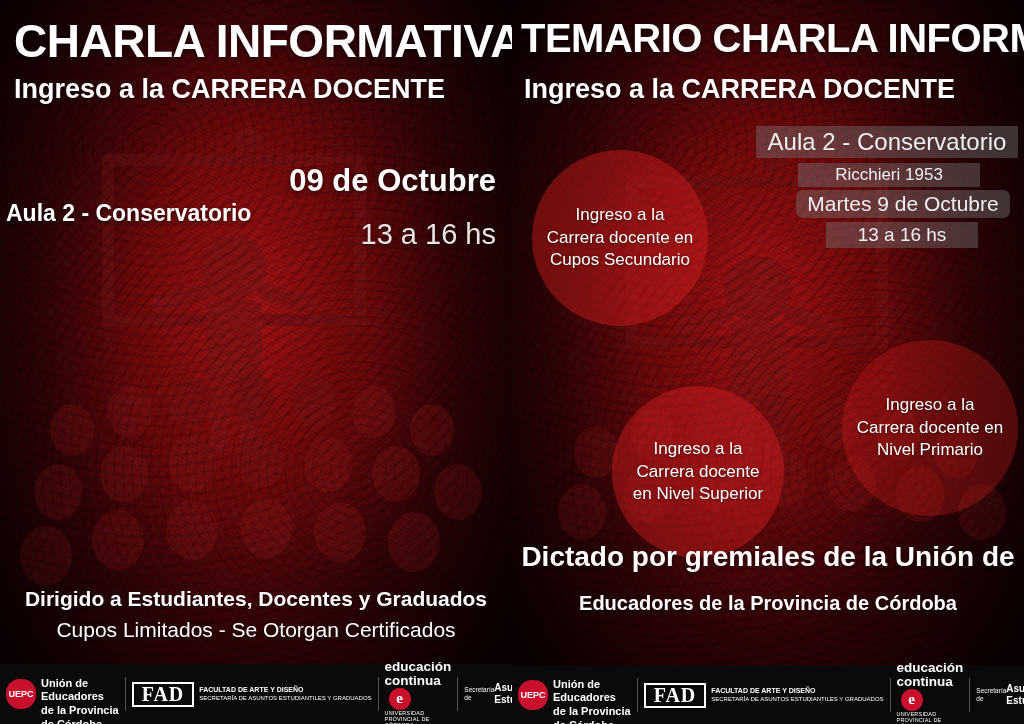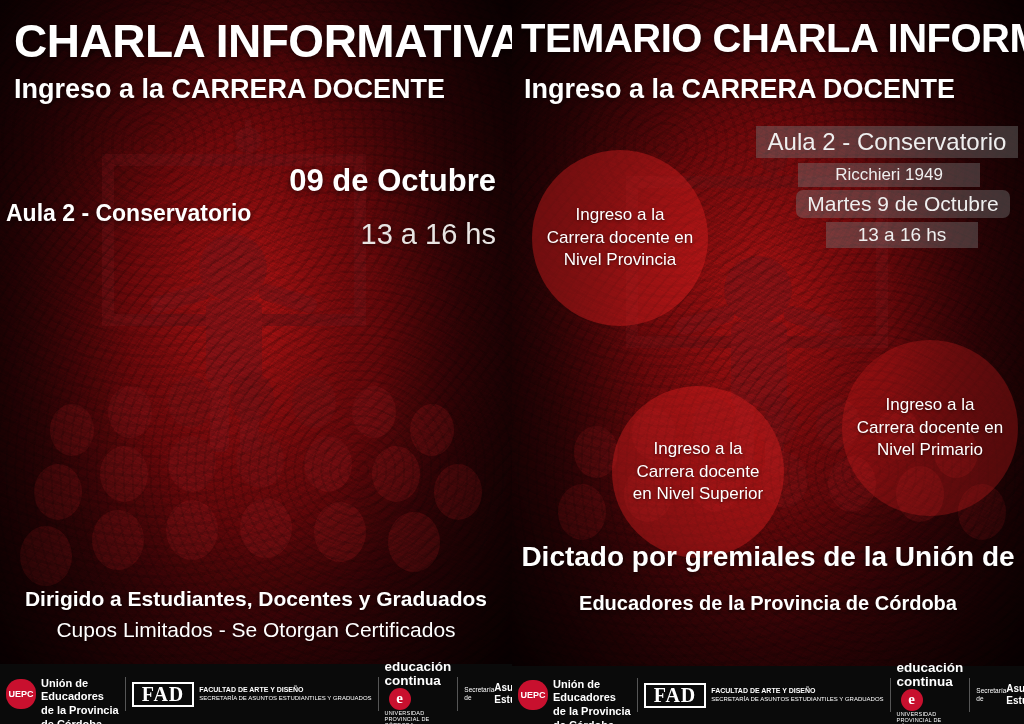--- a/index.html
+++ b/index.html
@@ -438,26 +438,26 @@
     </div>
 
     <div class="grain"></div>
     <div class="grain2"></div>
     <div class="vignette"></div>
 
     <div class="title-main">TEMARIO CHARLA INFORMATIVA</div>
     <div class="subtitle">Ingreso a la CARRERA DOCENTE</div>
 
     <div class="infobox ib-aula">Aula 2 - Conservatorio</div>
-    <div class="infobox ib-dir">Ricchieri 1949</div>
+    <div class="infobox ib-dir">Ricchieri 1953</div>
     <div class="infobox ib-dia">Martes 9 de Octubre</div>
     <div class="infobox ib-hora">13 a 16 hs</div>
 
     <div class="bubble b-sec">
-      <span>Ingreso a la Carrera docente en Nivel Provincia</span>
+      <span>Ingreso a la Carrera docente en Cupos Secundario</span>
     </div>
     <div class="bubble b-sup">
       <span>Ingreso a la Carrera docente en Nivel Superior</span>
     </div>
     <div class="bubble b-pri">
       <span>Ingreso a la Carrera docente en Nivel Primario</span>
     </div>
 
     <div class="dictline1">Dictado por gremiales de la Unión de</div>
     <div class="dictline2">Educadores de la Provincia de Córdoba</div>

